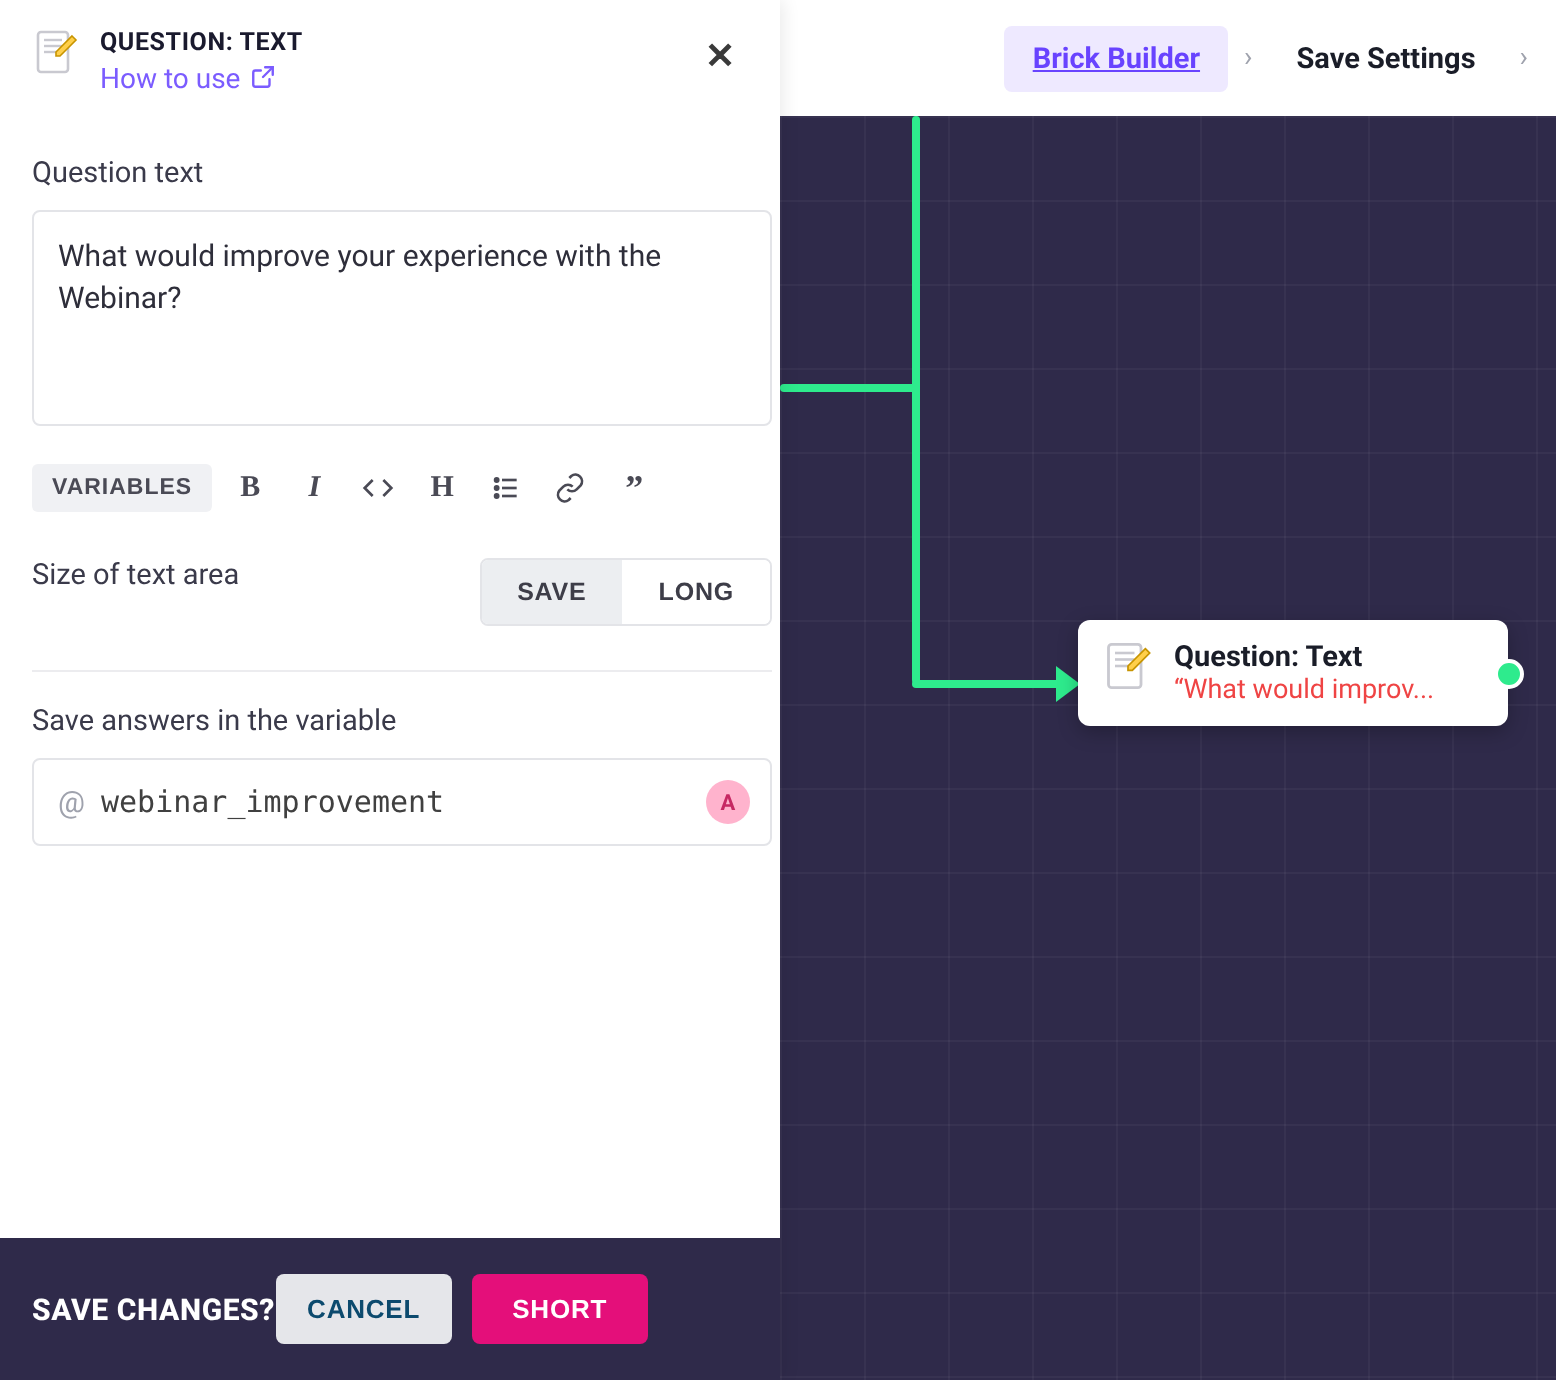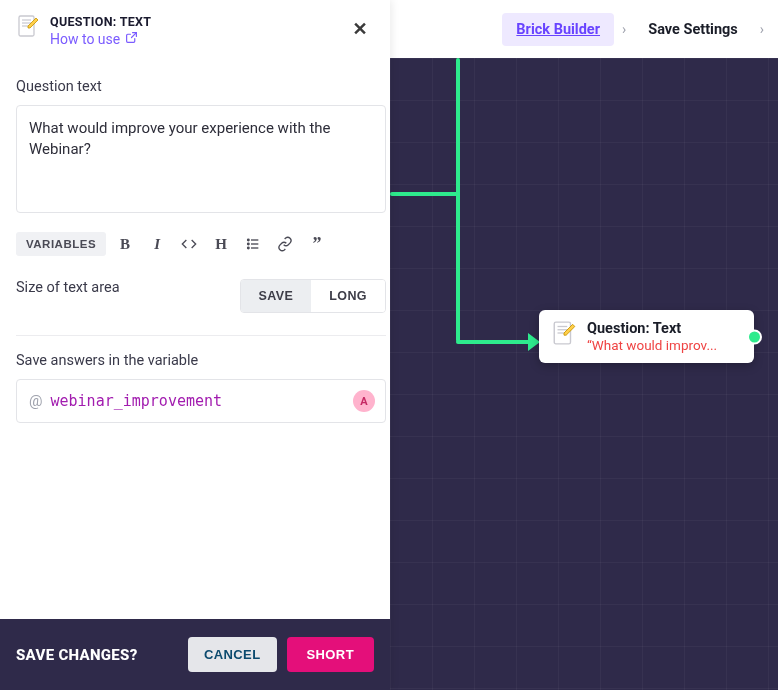--- a/index.html
+++ b/index.html
@@ -116,39 +116,38 @@
     gap: 8px;
     margin-top: 6px;
   }
   .at-sign { color: #9fa2ad; font-size: 15px; }
   .var-input {
     flex: 1;
     border: none;
     outline: none;
     font-size: 15px;
     font-family: "SFMono-Regular", Menlo, monospace;
-    color: #a21caf;
+    color: #404040;
     background: transparent;
   }
   .badge-a {
     width: 22px; height: 22px; border-radius: 50%;
     background: #ffb3cd;
     color: #c62863;
     font-size: 11px; font-weight: 700;
     display: flex; align-items: center; justify-content: center;
   }
 
   
   .panel-footer {
     background: #2f2a4a;
     color: #fff;
     padding: 18px 16px;
     display: flex;
     align-items: center;
-    justify-content: space-between;
   }
   .footer-title { font-size: 15px; font-weight: 800; letter-spacing: 0.3px; }
   .footer-actions { display: flex; gap: 10px; }
   .btn-cancel {
     background: #e5e6ea;
     color: #0c4a6e;
     border: none;
     padding: 10px 16px;
     font-size: 13px;
     font-weight: 700;

